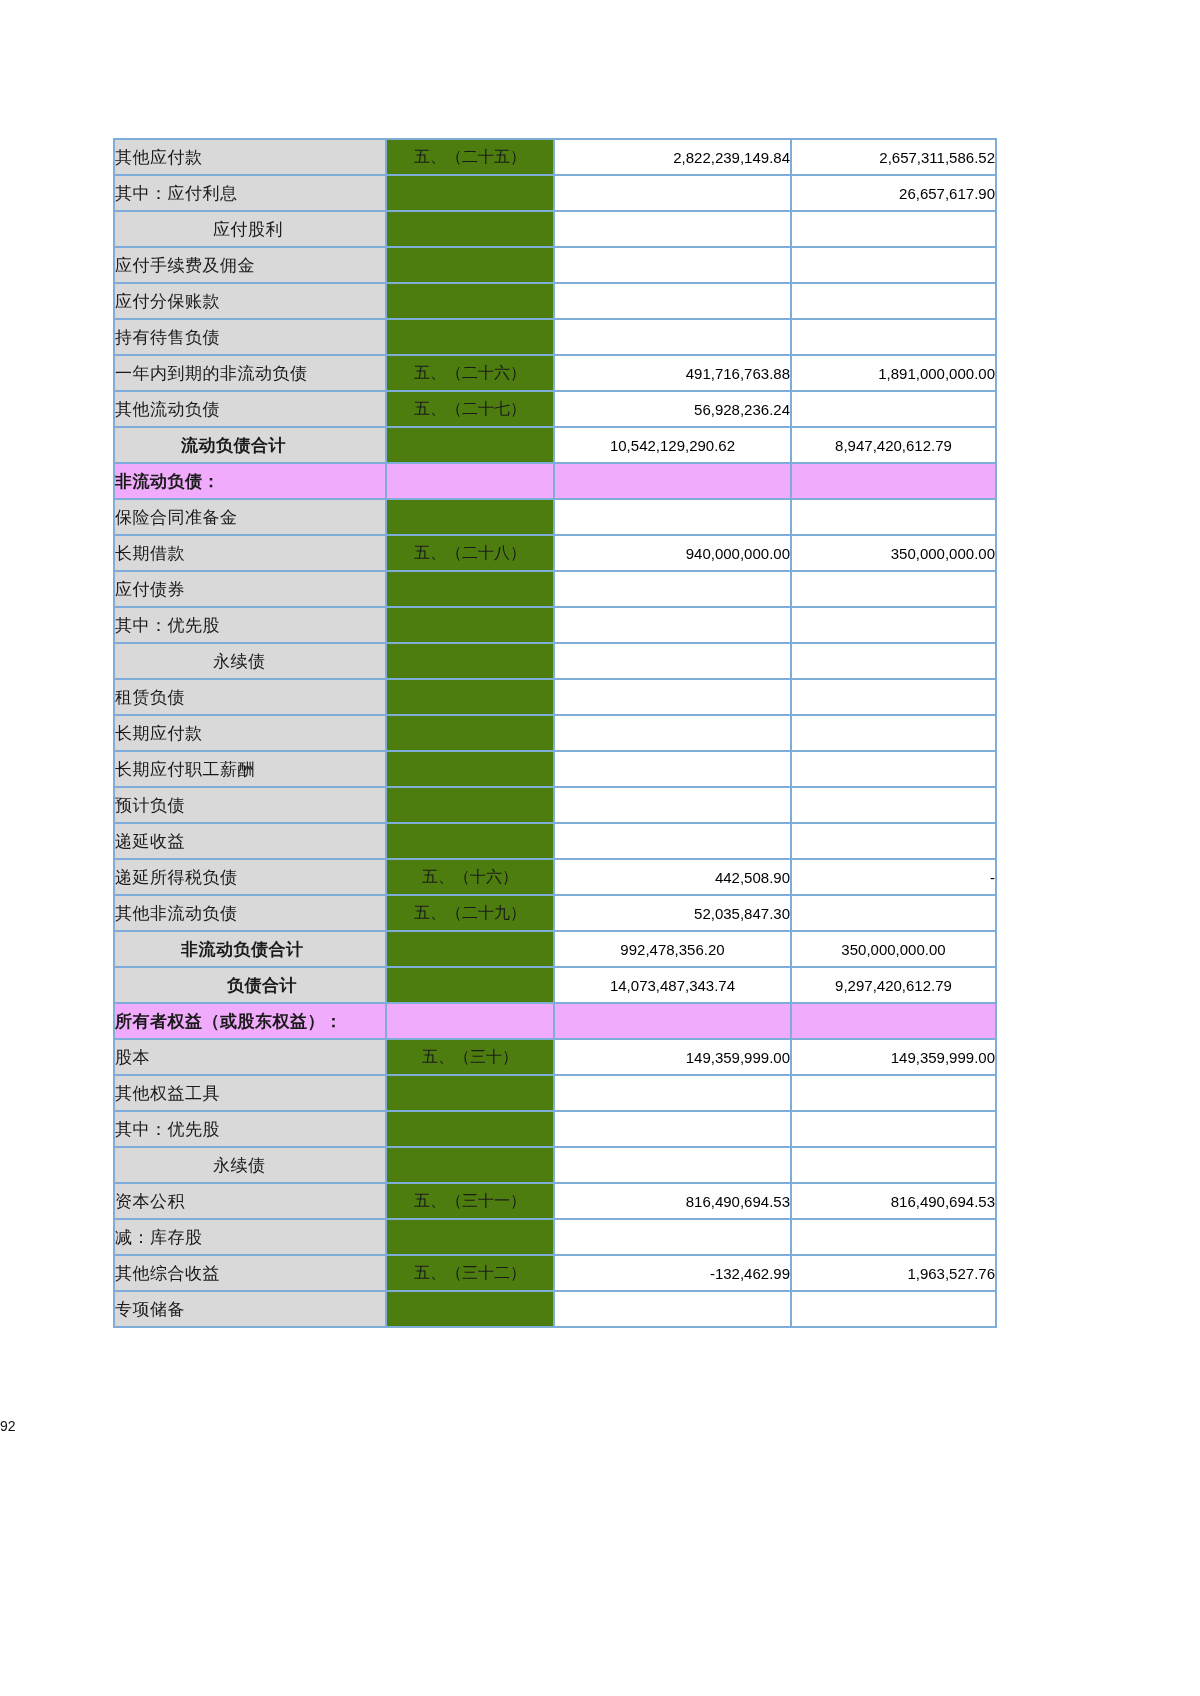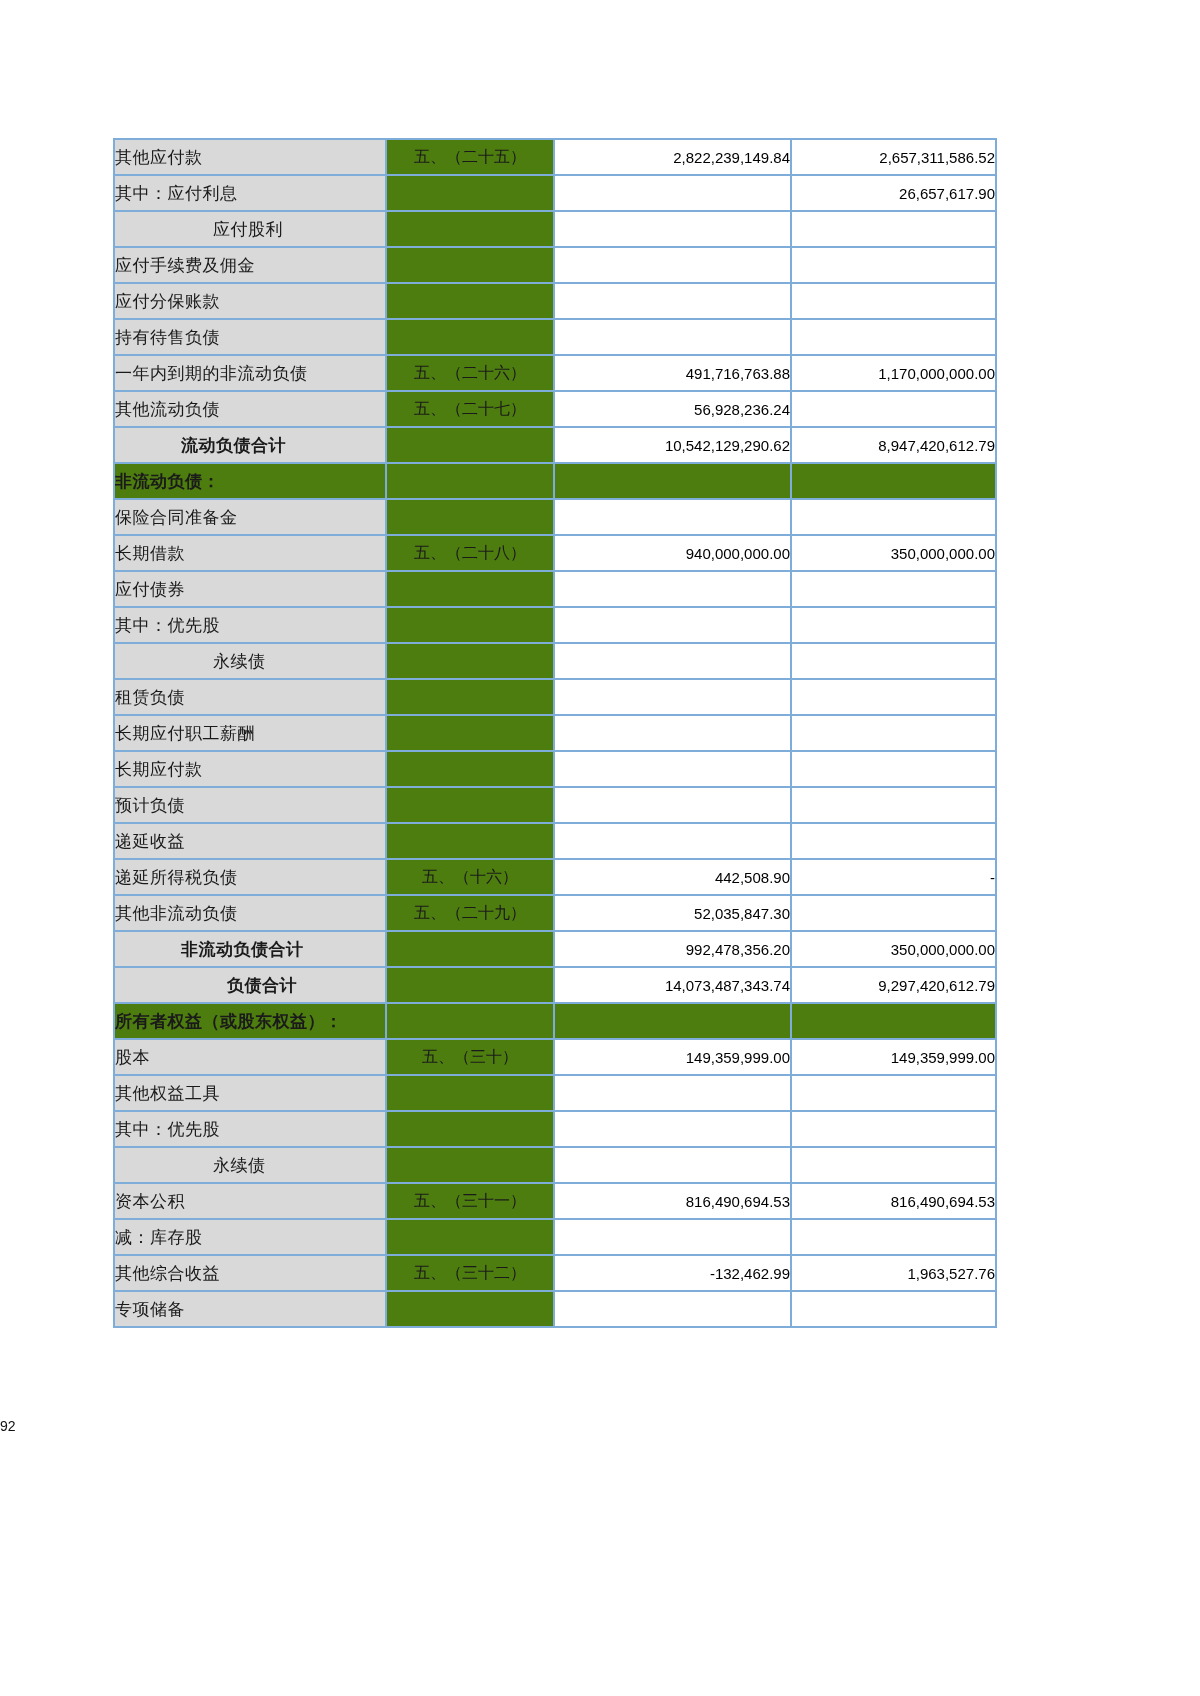--- a/index.html
+++ b/index.html
@@ -42,36 +42,36 @@
     background: #d9d9d9;
     font-size: 17px;
     color: #1a1a1a;
     padding-left: 14px;
     letter-spacing: 0.5px;
   }
   tr.style-sub td.item       { padding-left: 98px; }
   tr.style-total td.item     { padding-left: 66px; font-weight: bold; }
   tr.style-total-big td.item { padding-left: 112px; font-weight: bold; margin-left: 29px; }
   tr.style-section td.item   { font-weight: bold; }
-  tr.style-section td        { background: #4d7c0f; }
+  tr.style-section td        { background: #f0abfc; }
   td.note {
     background: #4d7c0f;
     text-align: center;
     font-size: 16px;
     color: #1a1a1a;
   }
   td.num {
     background: #ffffff;
     text-align: right;
     padding-right: 12px;
     font-size: 15px;
     font-family: "Liberation Sans", "DejaVu Sans", sans-serif;
     color: #000000;
   }
-  tr.style-total td.num, tr.style-total-big td.num { font-weight: normal; }
+  tr.style-total td.num, tr.style-total-big td.num { font-weight: normal; text-align: center; }
   .page-number {
     position: absolute;
     left: 0;
     width: 1200px;
     top: 1418px;
     text-align: left;
     font-size: 14px;
     font-family: "Liberation Sans", "DejaVu Sans", sans-serif;
     color: #111111;
   }
@@ -122,21 +122,21 @@
         <tr class="style-normal">
           <td class="item">持有待售负债</td>
           <td class="note"></td>
           <td class="num"></td>
           <td class="num"></td>
         </tr>
         <tr class="style-normal">
           <td class="item">一年内到期的非流动负债</td>
           <td class="note">五、（二十六）</td>
           <td class="num">491,716,763.88</td>
-          <td class="num">1,170,000,000.00</td>
+          <td class="num">1,891,000,000.00</td>
         </tr>
         <tr class="style-normal">
           <td class="item">其他流动负债</td>
           <td class="note">五、（二十七）</td>
           <td class="num">56,928,236.24</td>
           <td class="num"></td>
         </tr>
         <tr class="style-total">
           <td class="item">流动负债合计</td>
           <td class="note"></td>
@@ -179,27 +179,27 @@
           <td class="num"></td>
           <td class="num"></td>
         </tr>
         <tr class="style-normal">
           <td class="item">租赁负债</td>
           <td class="note"></td>
           <td class="num"></td>
           <td class="num"></td>
         </tr>
         <tr class="style-normal">
+          <td class="item">长期应付款</td>
+          <td class="note"></td>
+          <td class="num"></td>
+          <td class="num"></td>
+        </tr>
+        <tr class="style-normal">
           <td class="item">长期应付职工薪酬</td>
-          <td class="note"></td>
-          <td class="num"></td>
-          <td class="num"></td>
-        </tr>
-        <tr class="style-normal">
-          <td class="item">长期应付款</td>
           <td class="note"></td>
           <td class="num"></td>
           <td class="num"></td>
         </tr>
         <tr class="style-normal">
           <td class="item">预计负债</td>
           <td class="note"></td>
           <td class="num"></td>
           <td class="num"></td>
         </tr>

